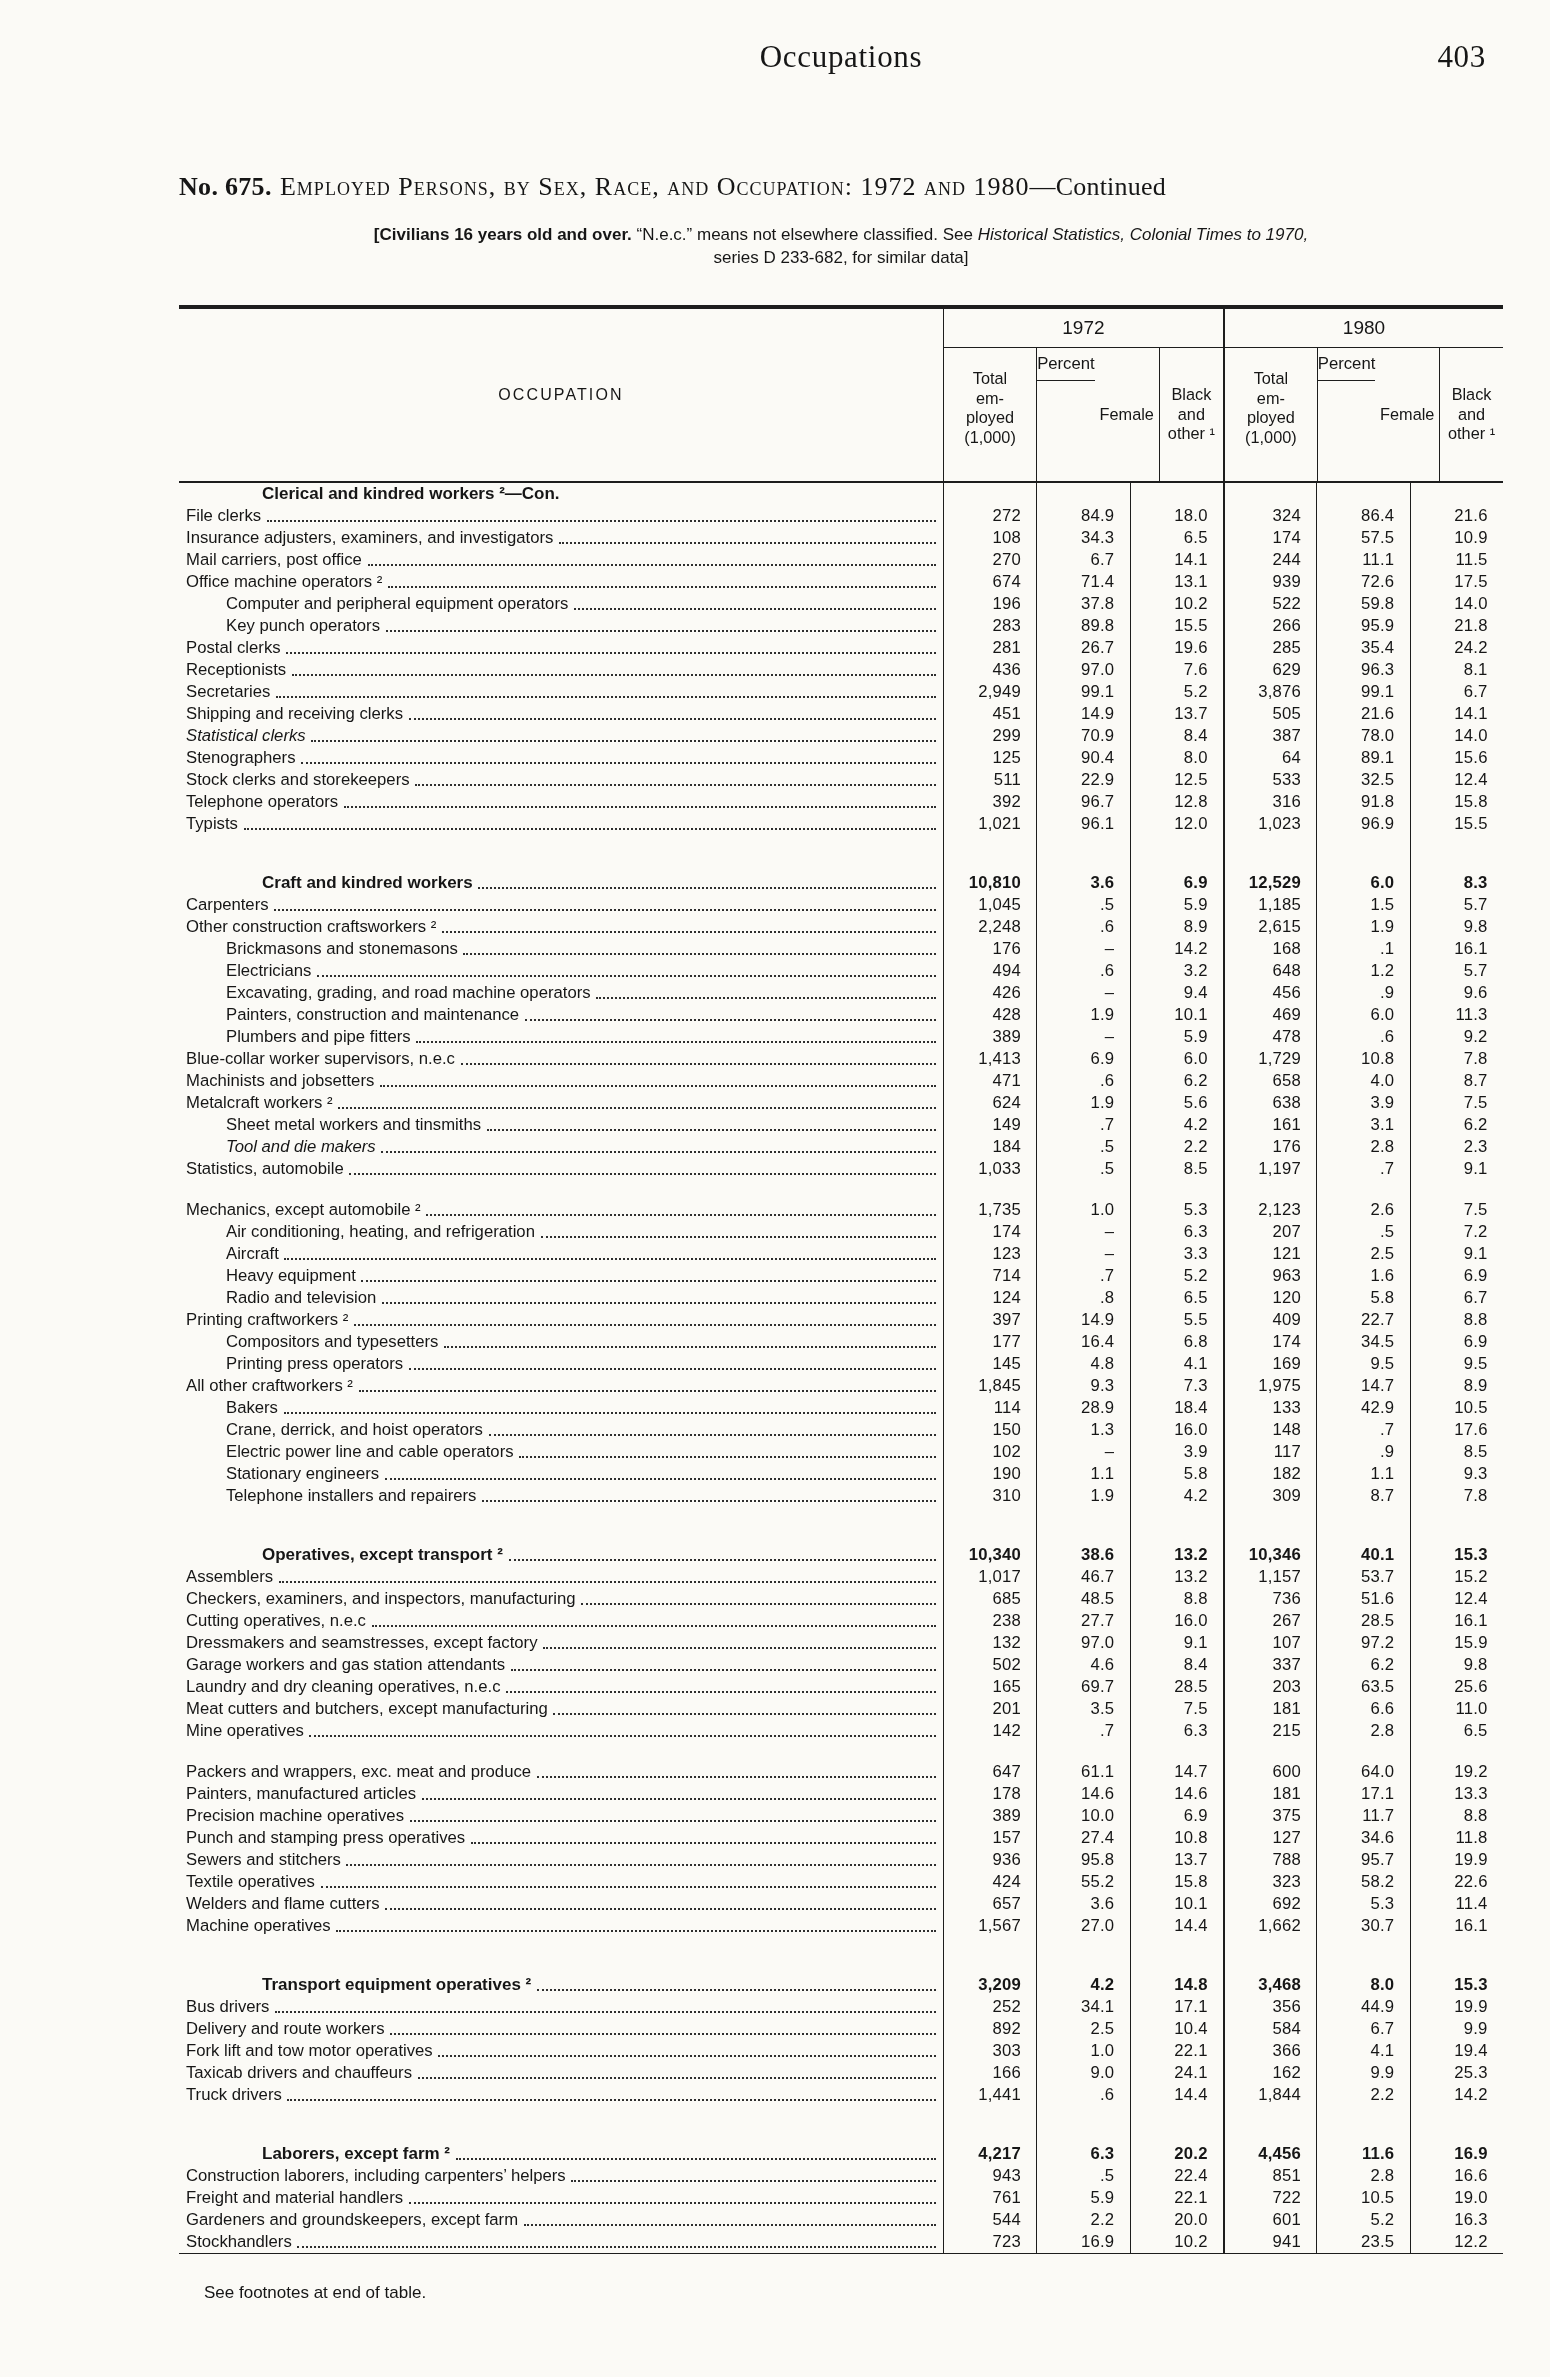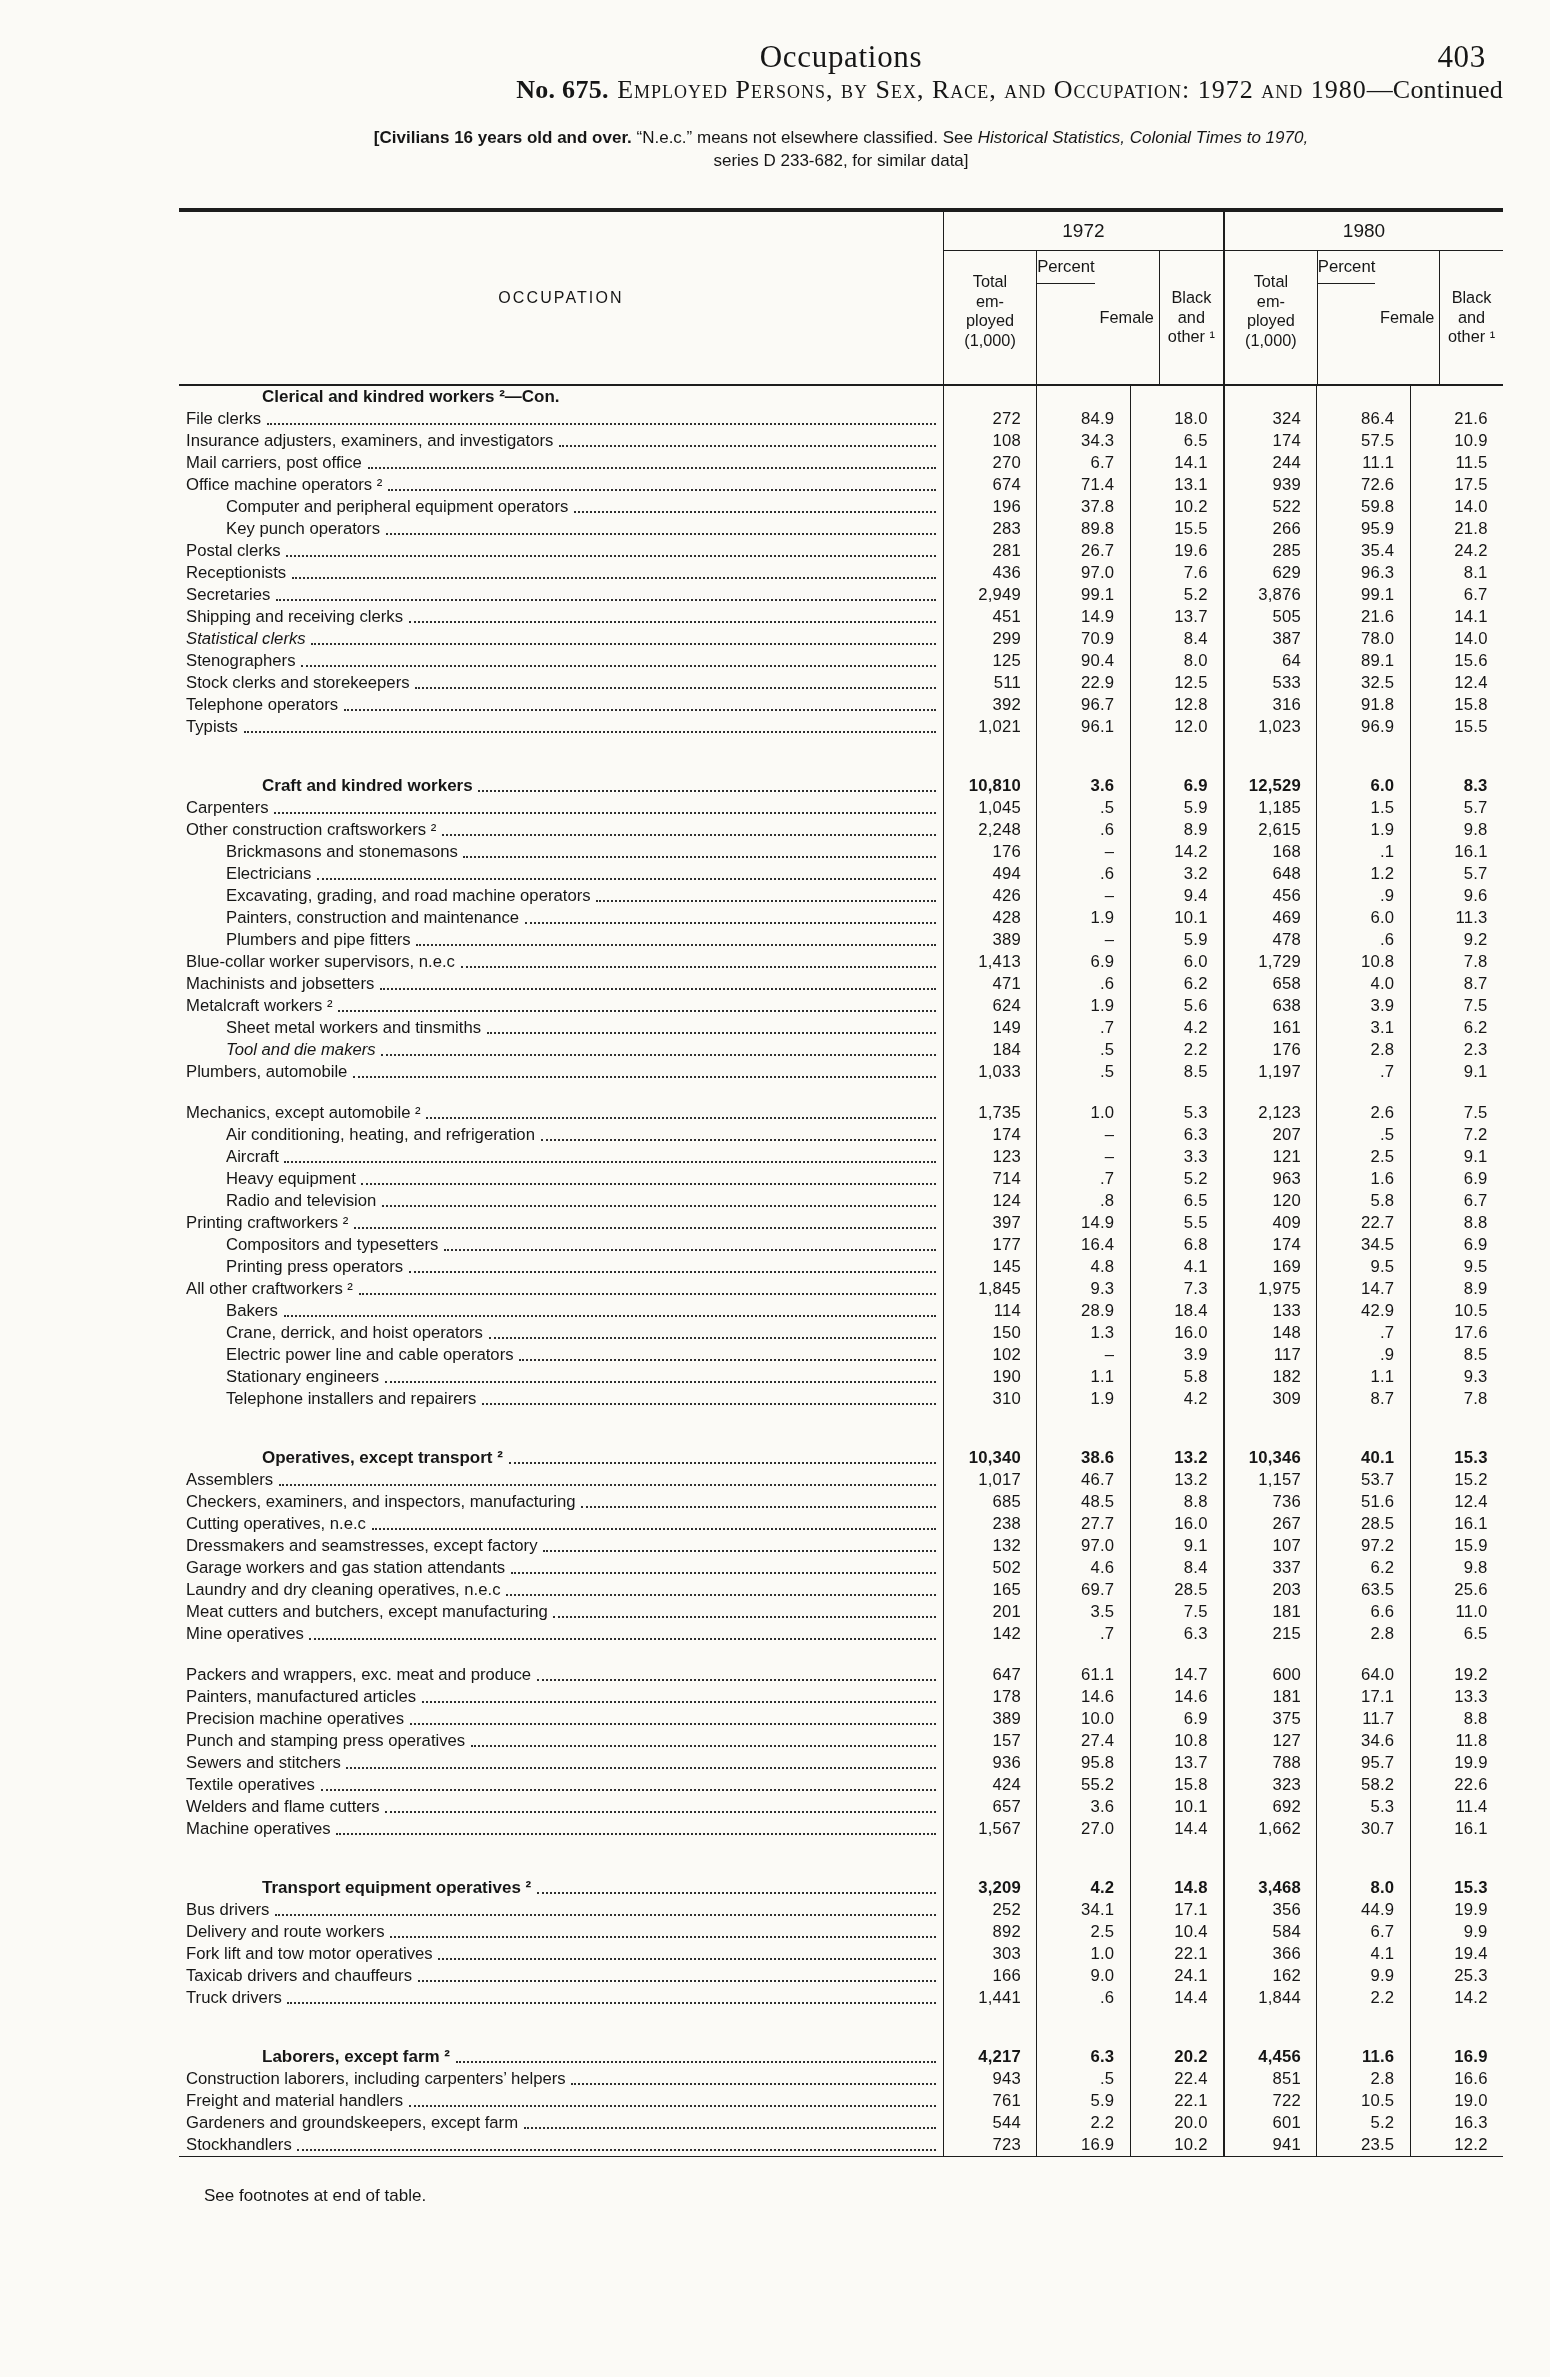--- a/index.html
+++ b/index.html
@@ -27,21 +27,21 @@
     font-size:31px;letter-spacing:0.7px;
   }
   .page-number{
     position:absolute;right:17px;top:39px;
     font-family:"Liberation Serif","DejaVu Serif",serif;
     font-size:31px;
   }
 
   
   .title{
-    text-align:right;
+    margin-top:97px;text-align:left;
     font-family:"Liberation Serif","DejaVu Serif",serif;
     font-size:26px;letter-spacing:0.3px;
   }
   .title .tnum{font-weight:700;margin-right:8.3px;}
   .title .tmain{font-variant:small-caps;letter-spacing:1px;}
   .title .tcont{letter-spacing:0.2px;}
 
   
   .note{margin-top:21px;text-align:center;font-size:17px;line-height:23px;}
   .note .nb{font-weight:700;}
@@ -525,21 +525,21 @@
             </div>
             <div class="val c0">184</div>
             <div class="val c1">.5</div>
             <div class="val c2">2.2</div>
             <div class="val c3">176</div>
             <div class="val c4">2.8</div>
             <div class="val c5">2.3</div>
           </div>
           <div class="trow r">
             <div class="occ">
-              <span class="lab">Plumbers, automobile</span>
+              <span class="lab">Statistics, automobile</span>
               <span class="leader"></span>
             </div>
             <div class="val c0">1,033</div>
             <div class="val c1">.5</div>
             <div class="val c2">8.5</div>
             <div class="val c3">1,197</div>
             <div class="val c4">.7</div>
             <div class="val c5">9.1</div>
           </div>
           <div class="trow gap">

